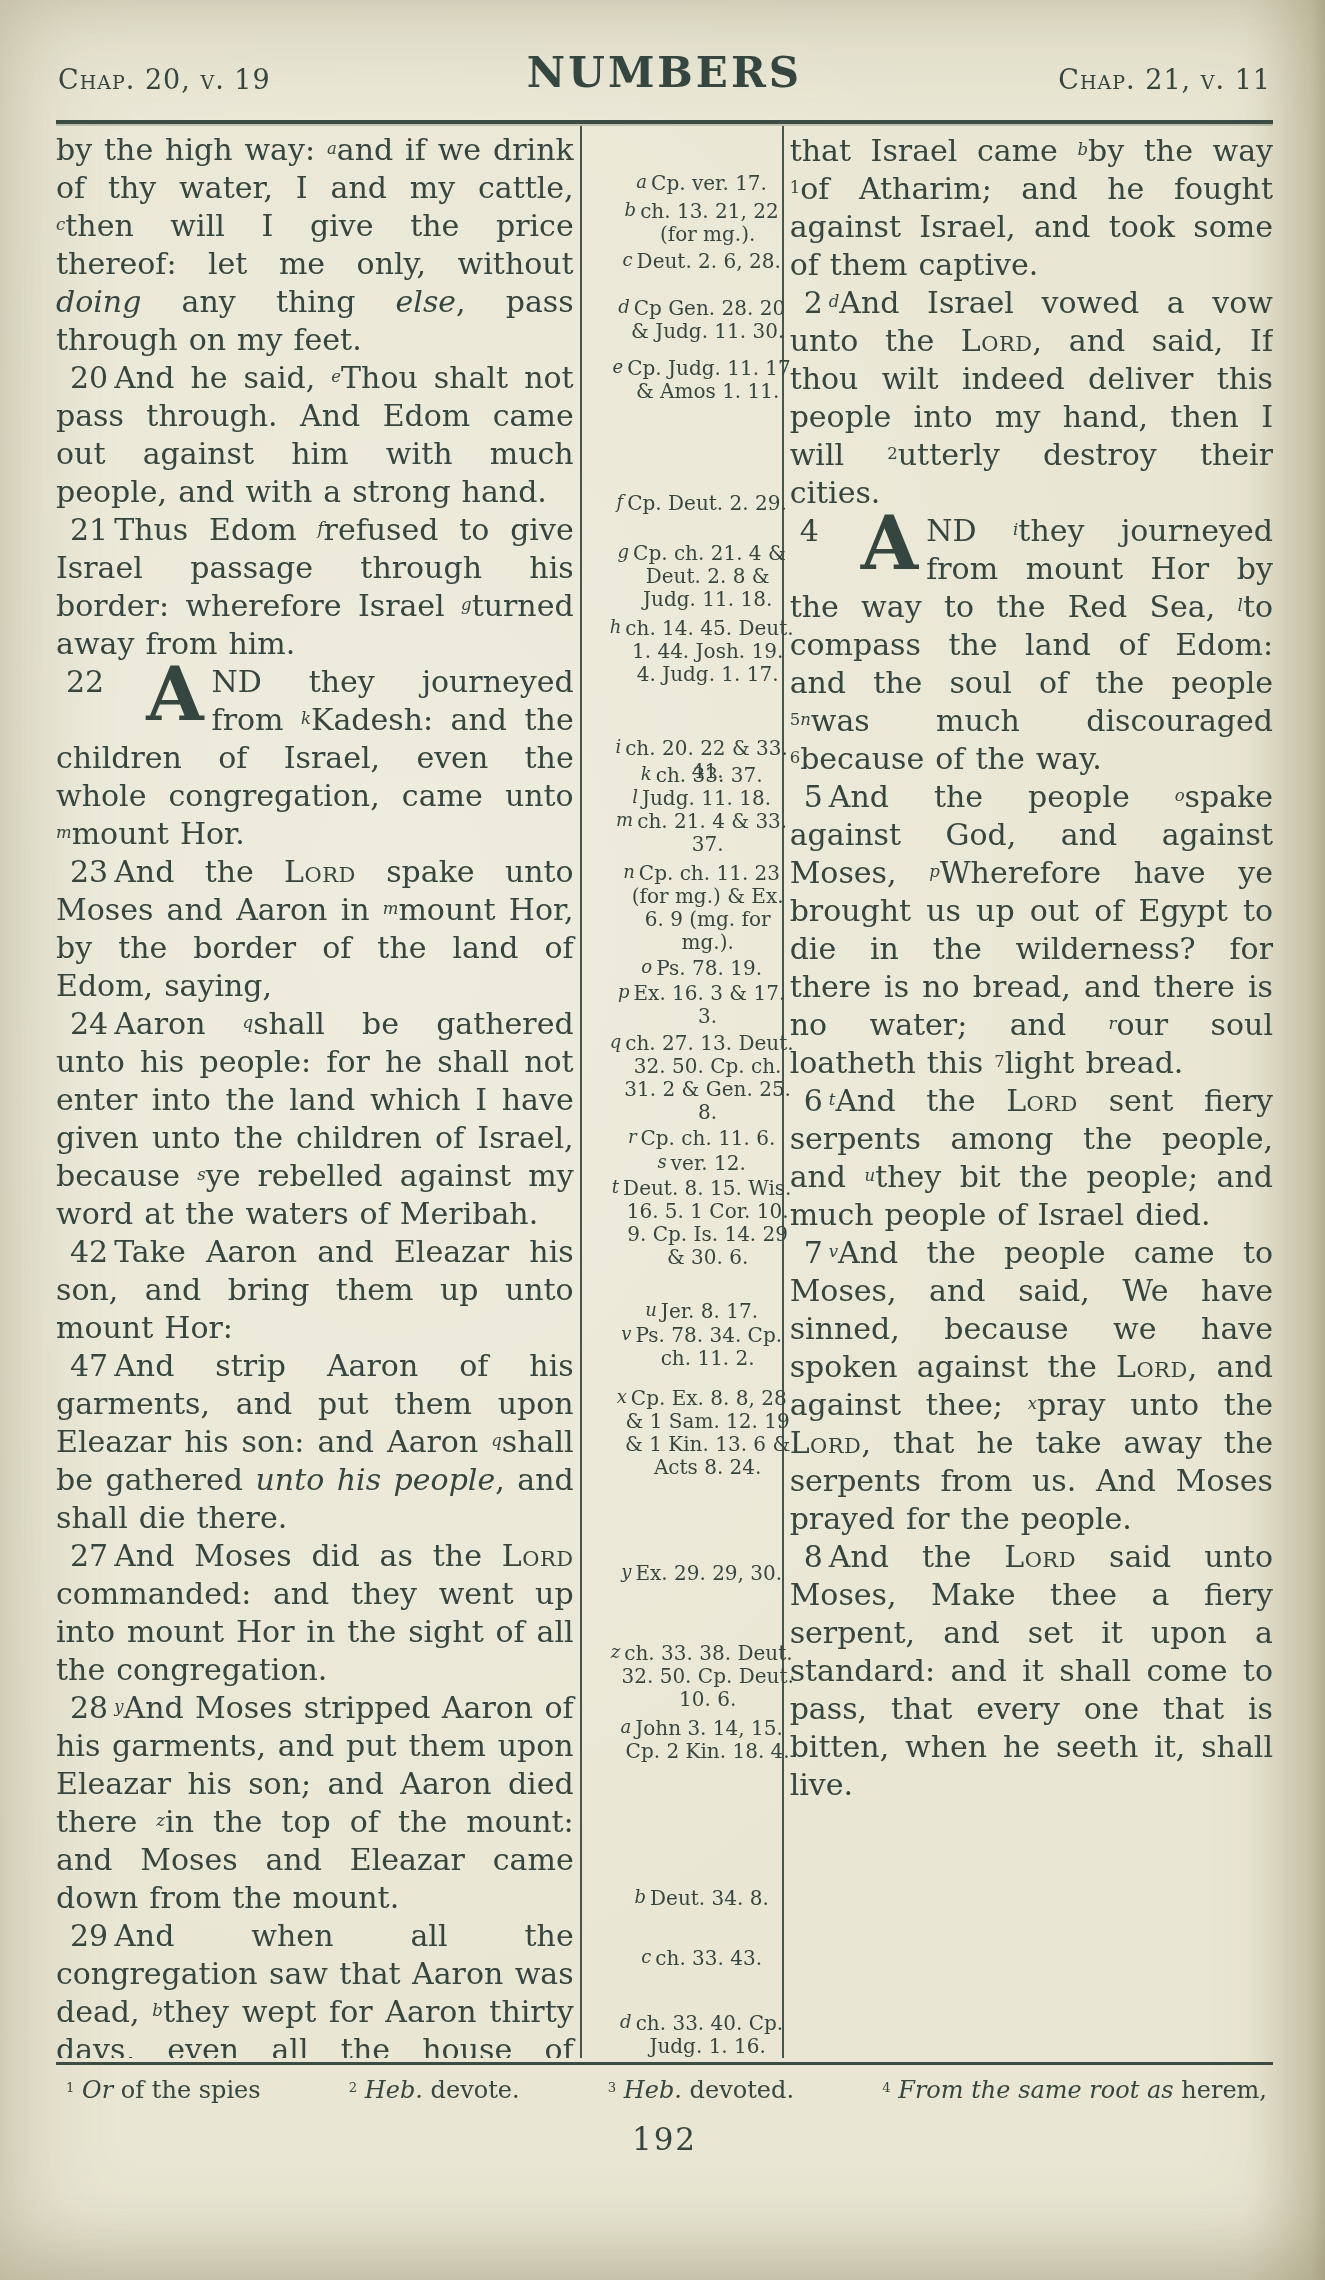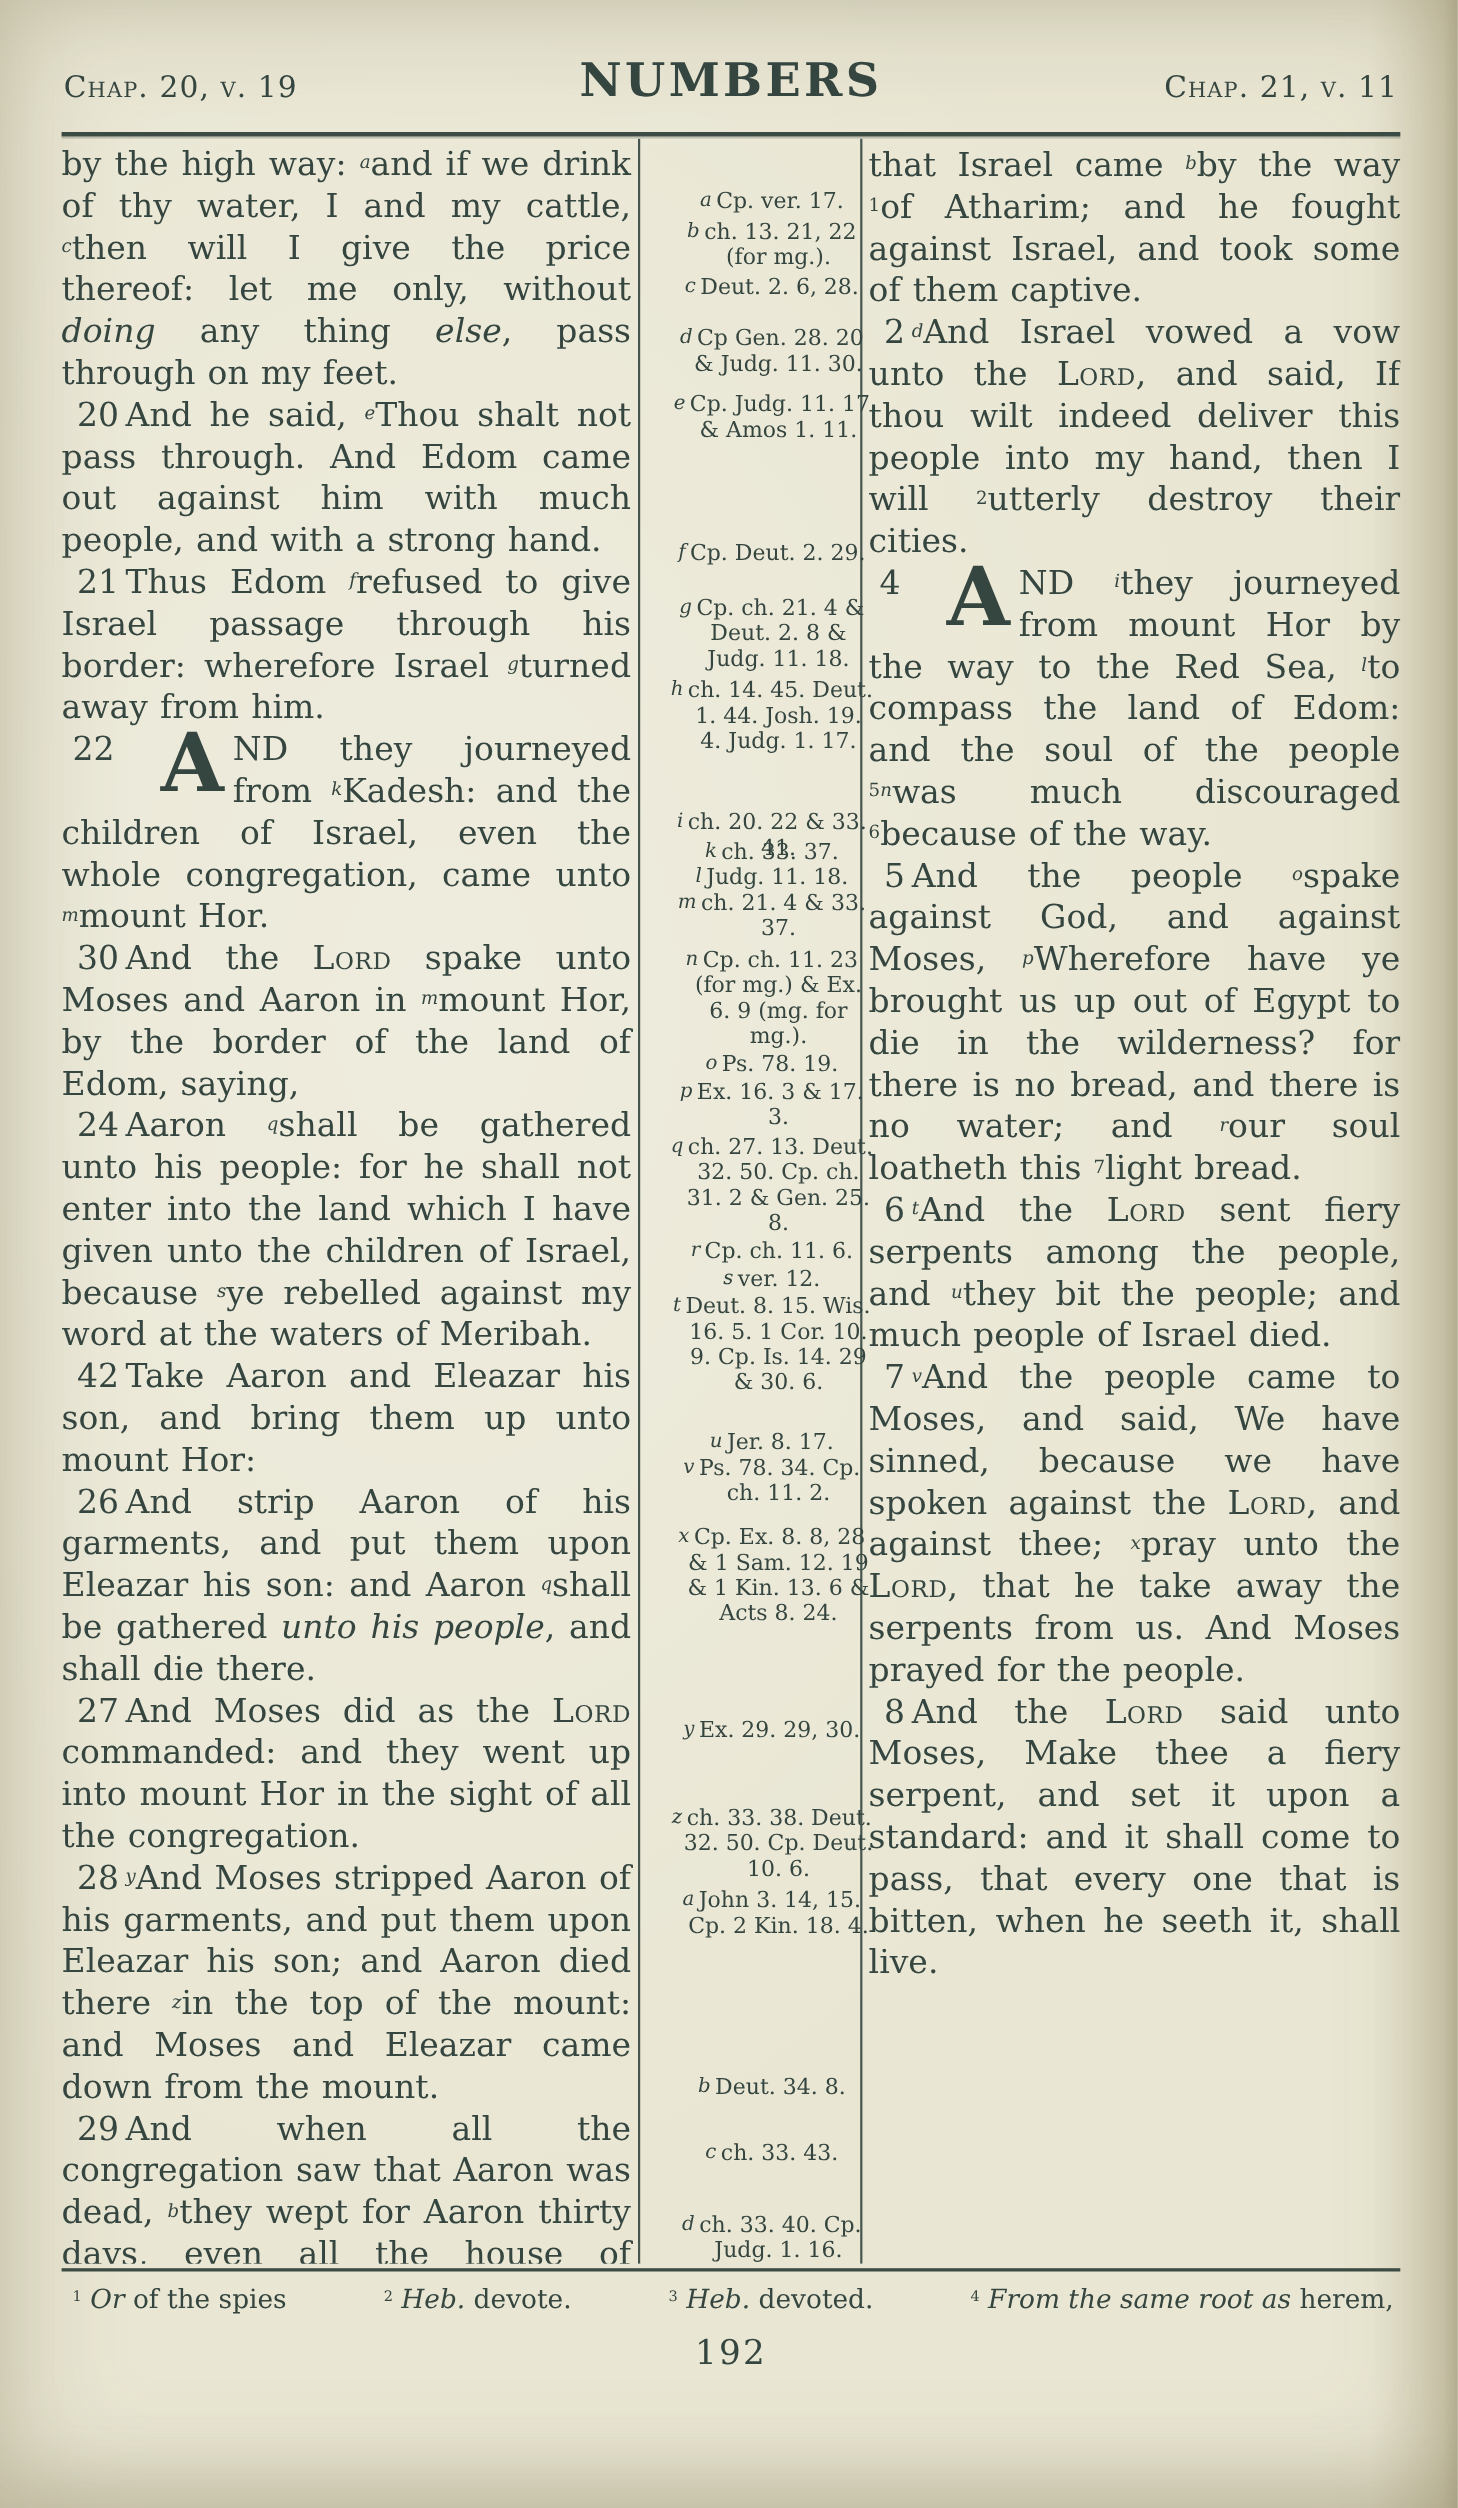--- a/index.html
+++ b/index.html
@@ -78,24 +78,24 @@
 
     <div class="cols">
       <div class="colmain col-left" id="col-left">
           <p>by the high way: <sup class="ref"><em>a</em></sup>and if we drink of thy water, I and my cattle, <sup class="ref"><em>c</em></sup>then will I give the price thereof: let me only, without <em>doing</em> any thing <em>else</em>, pass through on my feet.</p>
           <p class="verse"><span class="vnum">20</span>And he said, <sup class="ref"><em>e</em></sup>Thou shalt not pass through.  And Edom came out against him with much people, and with a strong hand.</p>
           <p class="verse"><span class="vnum">21</span>Thus Edom <sup class="ref"><em>f</em></sup>refused to give Israel passage through his border: wherefore Israel <sup class="ref"><em>g</em></sup>turned away from him.</p>
           <p class="dc"><span class="dcwrap">
               <span class="dcnum">22</span>
               <span class="bigcap">A</span>
             </span>ND they journeyed from <sup class="ref"><em>k</em></sup>Kadesh: and the children of Israel, even the whole congregation, came unto <sup class="ref"><em>m</em></sup>mount Hor.</p>
-          <p class="verse"><span class="vnum">30</span>And the <span class="sc">Lord</span> spake unto Moses and Aaron in <sup class="ref"><em>m</em></sup>mount Hor, by the border of the land of Edom, saying,</p>
+          <p class="verse"><span class="vnum">23</span>And the <span class="sc">Lord</span> spake unto Moses and Aaron in <sup class="ref"><em>m</em></sup>mount Hor, by the border of the land of Edom, saying,</p>
           <p class="verse"><span class="vnum">24</span>Aaron <sup class="ref"><em>q</em></sup>shall be gathered unto his people: for he shall not enter into the land which I have given unto the children of Israel, because <sup class="ref"><em>s</em></sup>ye rebelled against my word at the waters of Meribah.</p>
           <p class="verse"><span class="vnum">42</span>Take Aaron and Eleazar his son, and bring them up unto mount Hor:</p>
-          <p class="verse"><span class="vnum">26</span>And strip Aaron of his garments, and put them upon Eleazar his son: and Aaron <sup class="ref"><em>q</em></sup>shall be gathered <em>unto his people</em>, and shall die there.</p>
+          <p class="verse"><span class="vnum">47</span>And strip Aaron of his garments, and put them upon Eleazar his son: and Aaron <sup class="ref"><em>q</em></sup>shall be gathered <em>unto his people</em>, and shall die there.</p>
           <p class="verse"><span class="vnum">27</span>And Moses did as the <span class="sc">Lord</span> commanded: and they went up into mount Hor in the sight of all the congregation.</p>
           <p class="verse"><span class="vnum">28</span><sup class="ref"><em>y</em></sup>And Moses stripped Aaron of his garments, and put them upon Eleazar his son; and Aaron died there <sup class="ref"><em>z</em></sup>in the top of the mount: and Moses and Eleazar came down from the mount.</p>
           <p class="verse"><span class="vnum">29</span>And when all the congregation saw that Aaron was dead, <sup class="ref"><em>b</em></sup>they wept for Aaron thirty days, even all the house of Israel.</p>
         </div>
       <div class="col-mid" id="col-mid">
           <div class="refitem" style="top: 0px;"><em class="rl">a</em>Cp. ver. 17.</div>
           <div class="refitem" style="top: 28px;"><em class="rl">b</em>ch. 13. 21, 22 (for mg.).</div>
           <div class="refitem" style="top: 78px;"><em class="rl">c</em>Deut. 2. 6, 28.</div>
           <div class="refitem" style="top: 125px;"><em class="rl">d</em>Cp Gen. 28. 20 &amp; Judg. 11. 30.</div>
           <div class="refitem" style="top: 185px;"><em class="rl">e</em>Cp. Judg. 11. 17 &amp; Amos 1. 11.</div>

